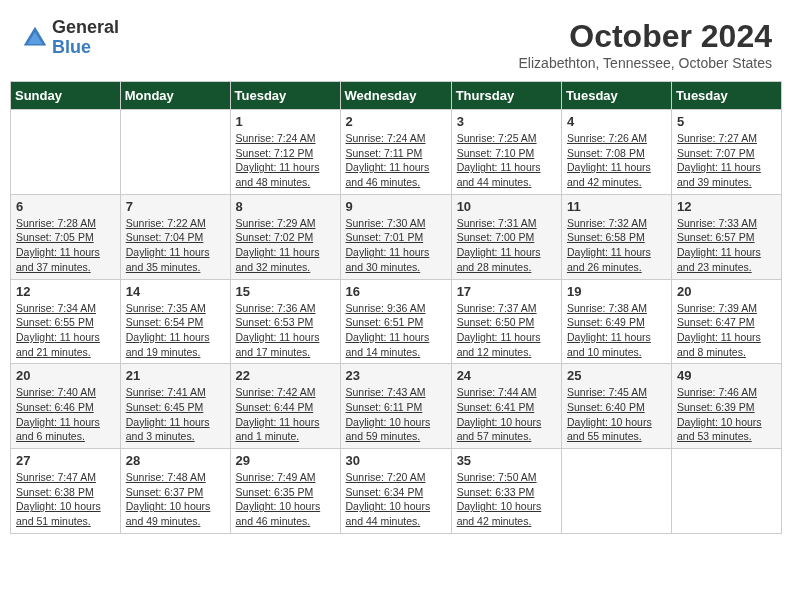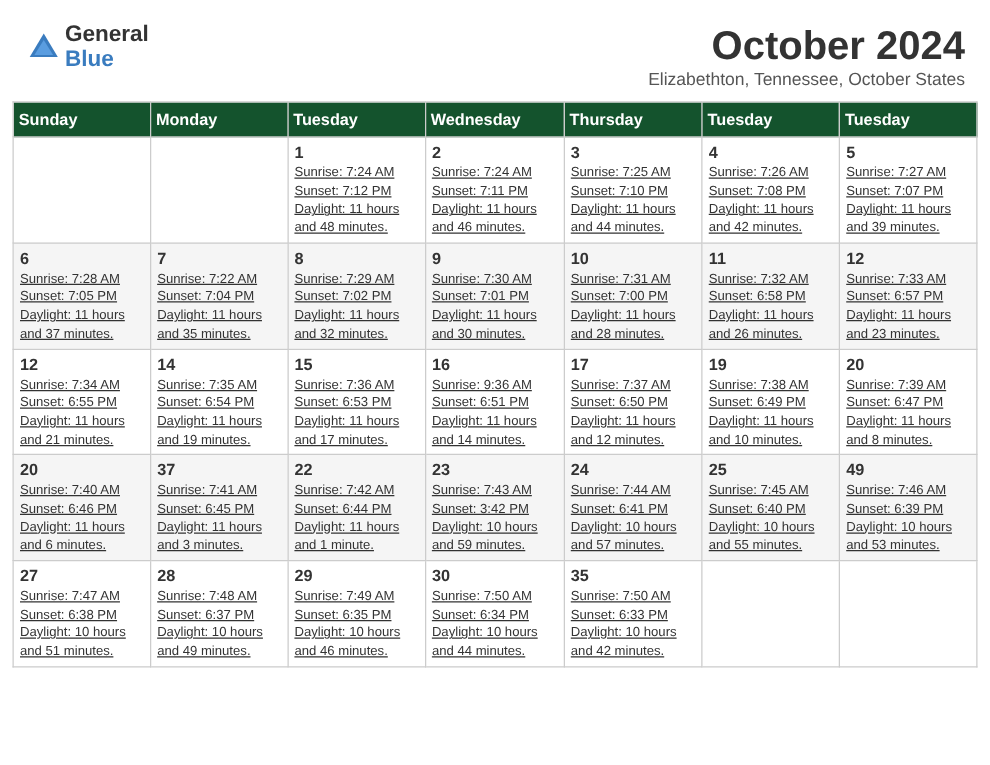--- a/index.html
+++ b/index.html
@@ -252,35 +252,35 @@
         </td>
       </tr>
       <tr>
         <td>
           <span class="day-num">20</span>
           <div class="day-detail">Sunrise: 7:40 AM
 Sunset: 6:46 PM
 Daylight: 11 hours and 6 minutes.</div>
         </td>
         <td>
-          <span class="day-num">37</span>
+          <span class="day-num">21</span>
           <div class="day-detail">Sunrise: 7:41 AM
 Sunset: 6:45 PM
 Daylight: 11 hours and 3 minutes.</div>
         </td>
         <td>
           <span class="day-num">22</span>
           <div class="day-detail">Sunrise: 7:42 AM
 Sunset: 6:44 PM
 Daylight: 11 hours and 1 minute.</div>
         </td>
         <td>
           <span class="day-num">23</span>
           <div class="day-detail">Sunrise: 7:43 AM
-Sunset: 3:42 PM
+Sunset: 6:11 PM
 Daylight: 10 hours and 59 minutes.</div>
         </td>
         <td>
           <span class="day-num">24</span>
           <div class="day-detail">Sunrise: 7:44 AM
 Sunset: 6:41 PM
 Daylight: 10 hours and 57 minutes.</div>
         </td>
         <td>
           <span class="day-num">25</span>
@@ -309,21 +309,21 @@
 Daylight: 10 hours and 49 minutes.</div>
         </td>
         <td>
           <span class="day-num">29</span>
           <div class="day-detail">Sunrise: 7:49 AM
 Sunset: 6:35 PM
 Daylight: 10 hours and 46 minutes.</div>
         </td>
         <td>
           <span class="day-num">30</span>
-          <div class="day-detail">Sunrise: 7:50 AM
+          <div class="day-detail">Sunrise: 7:20 AM
 Sunset: 6:34 PM
 Daylight: 10 hours and 44 minutes.</div>
         </td>
         <td>
           <span class="day-num">35</span>
           <div class="day-detail">Sunrise: 7:50 AM
 Sunset: 6:33 PM
 Daylight: 10 hours and 42 minutes.</div>
         </td>
         <td class="empty-cell"></td>

